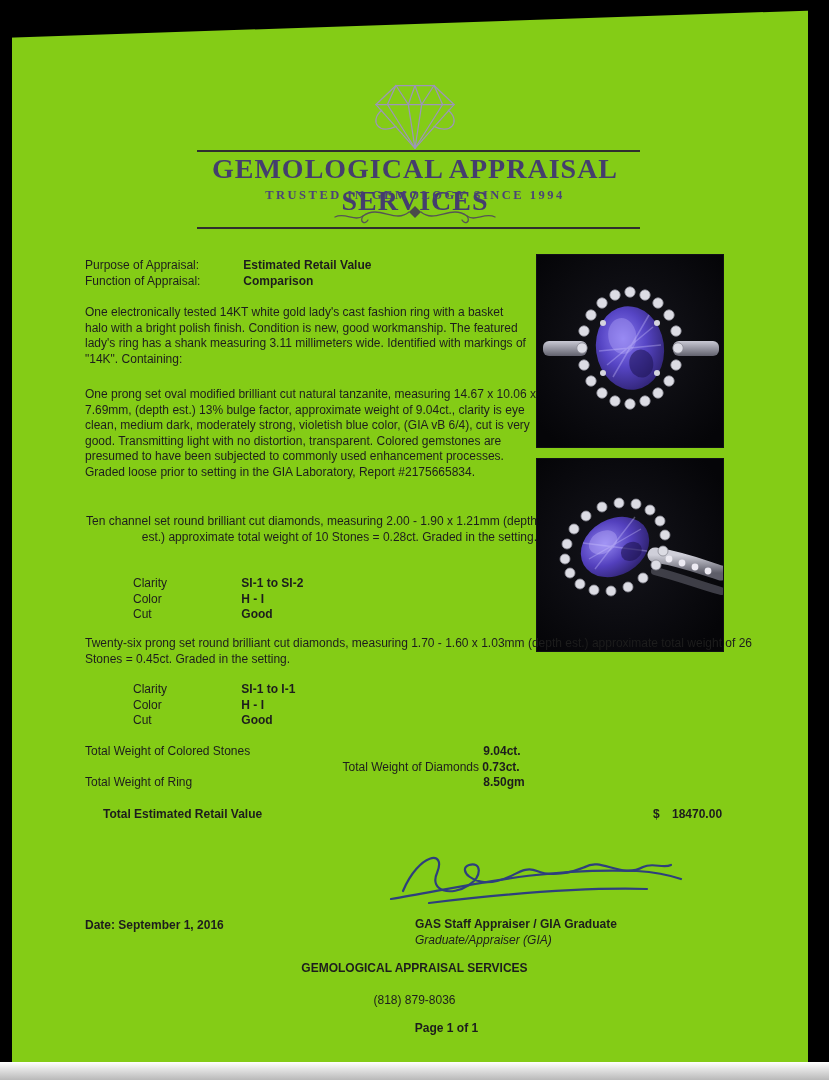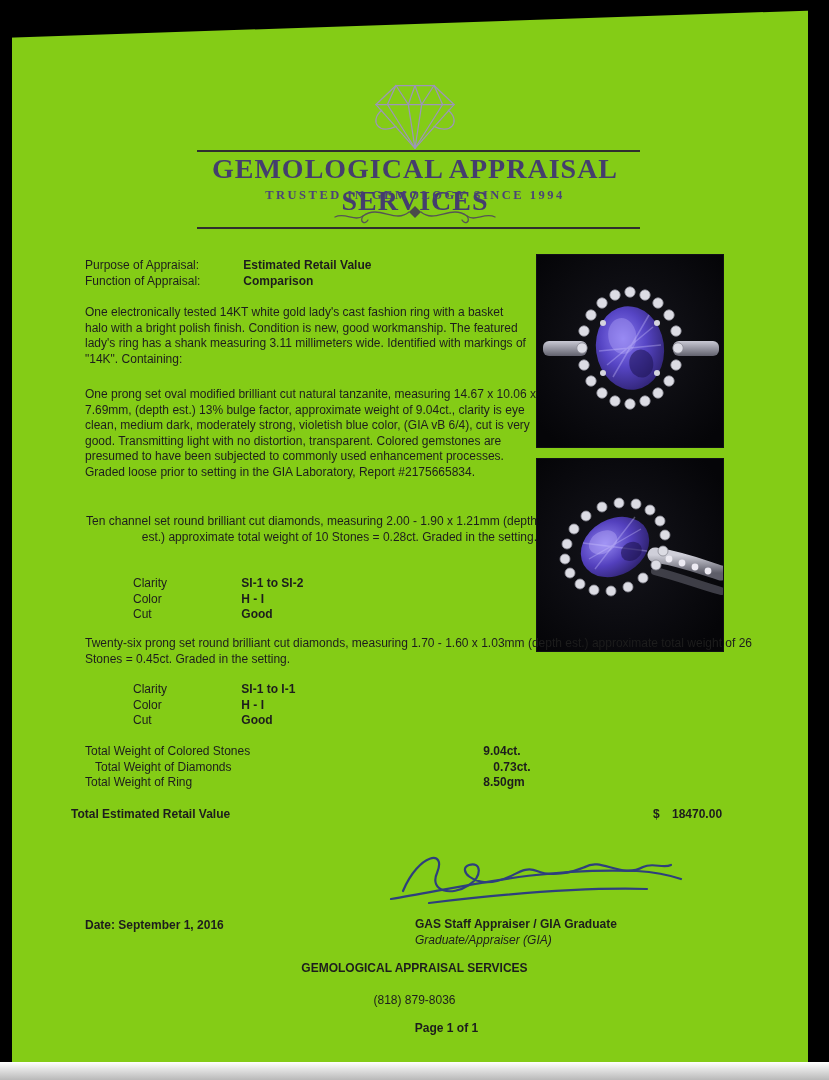--- a/index.html
+++ b/index.html
@@ -229,30 +229,30 @@
   </div>
   <div class="abs bodytext grade-row" style="left:105px;top:713px;">
     <span class="g-lbl">Cut</span>
     <span class="bold">Good</span>
   </div>
 
   <div class="abs bodytext tot-row" style="left:85px;top:744px;">
     <span class="t-lbl">Total Weight of Colored Stones</span>
     <span class="bold">9.04ct.</span>
   </div>
-  <div class="abs bodytext tot-row" style="left:95px;top:759.5px;">
+  <div class="abs bodytext tot-row" style="left:84px;top:759.5px;text-align:right;">
     <span class="t-lbl">Total Weight of Diamonds</span>
     <span class="bold">0.73ct.</span>
   </div>
   <div class="abs bodytext tot-row" style="left:85px;top:775px;">
     <span class="t-lbl">Total Weight of Ring</span>
     <span class="bold">8.50gm</span>
   </div>
 
-  <div class="abs bodytext bold" style="left:71px;top:807px;">Total Estimated Retail Value</div>
+  <div class="abs bodytext bold" style="left:103px;top:807px;">Total Estimated Retail Value</div>
   <div class="abs bodytext bold" style="left:653px;top:807px;">$</div>
   <div class="abs bodytext bold" style="left:672px;top:807px;">18470.00</div>
 
   <div class="abs" style="left:385px;top:843px;width:310px;height:75px;">
     <svg width="310" height="75" viewBox="0 0 310 75" fill="none">
       <g stroke="#2e3f7d" stroke-width="2.2" stroke-linecap="round">
         <path d="M18 48 C34 10 62 6 52 30 C44 48 66 54 84 42 C98 33 96 18 84 22 C72 26 88 44 112 38 C130 34 138 22 152 28 C166 34 186 30 200 24"></path>
         <path d="M6 56 C70 46 150 24 252 28 C268 29 284 32 296 36"></path>
         <path d="M44 60 C110 52 190 44 262 46"></path>
         <path d="M200 24 C216 14 236 36 258 24 C268 19 278 26 286 22"></path>

